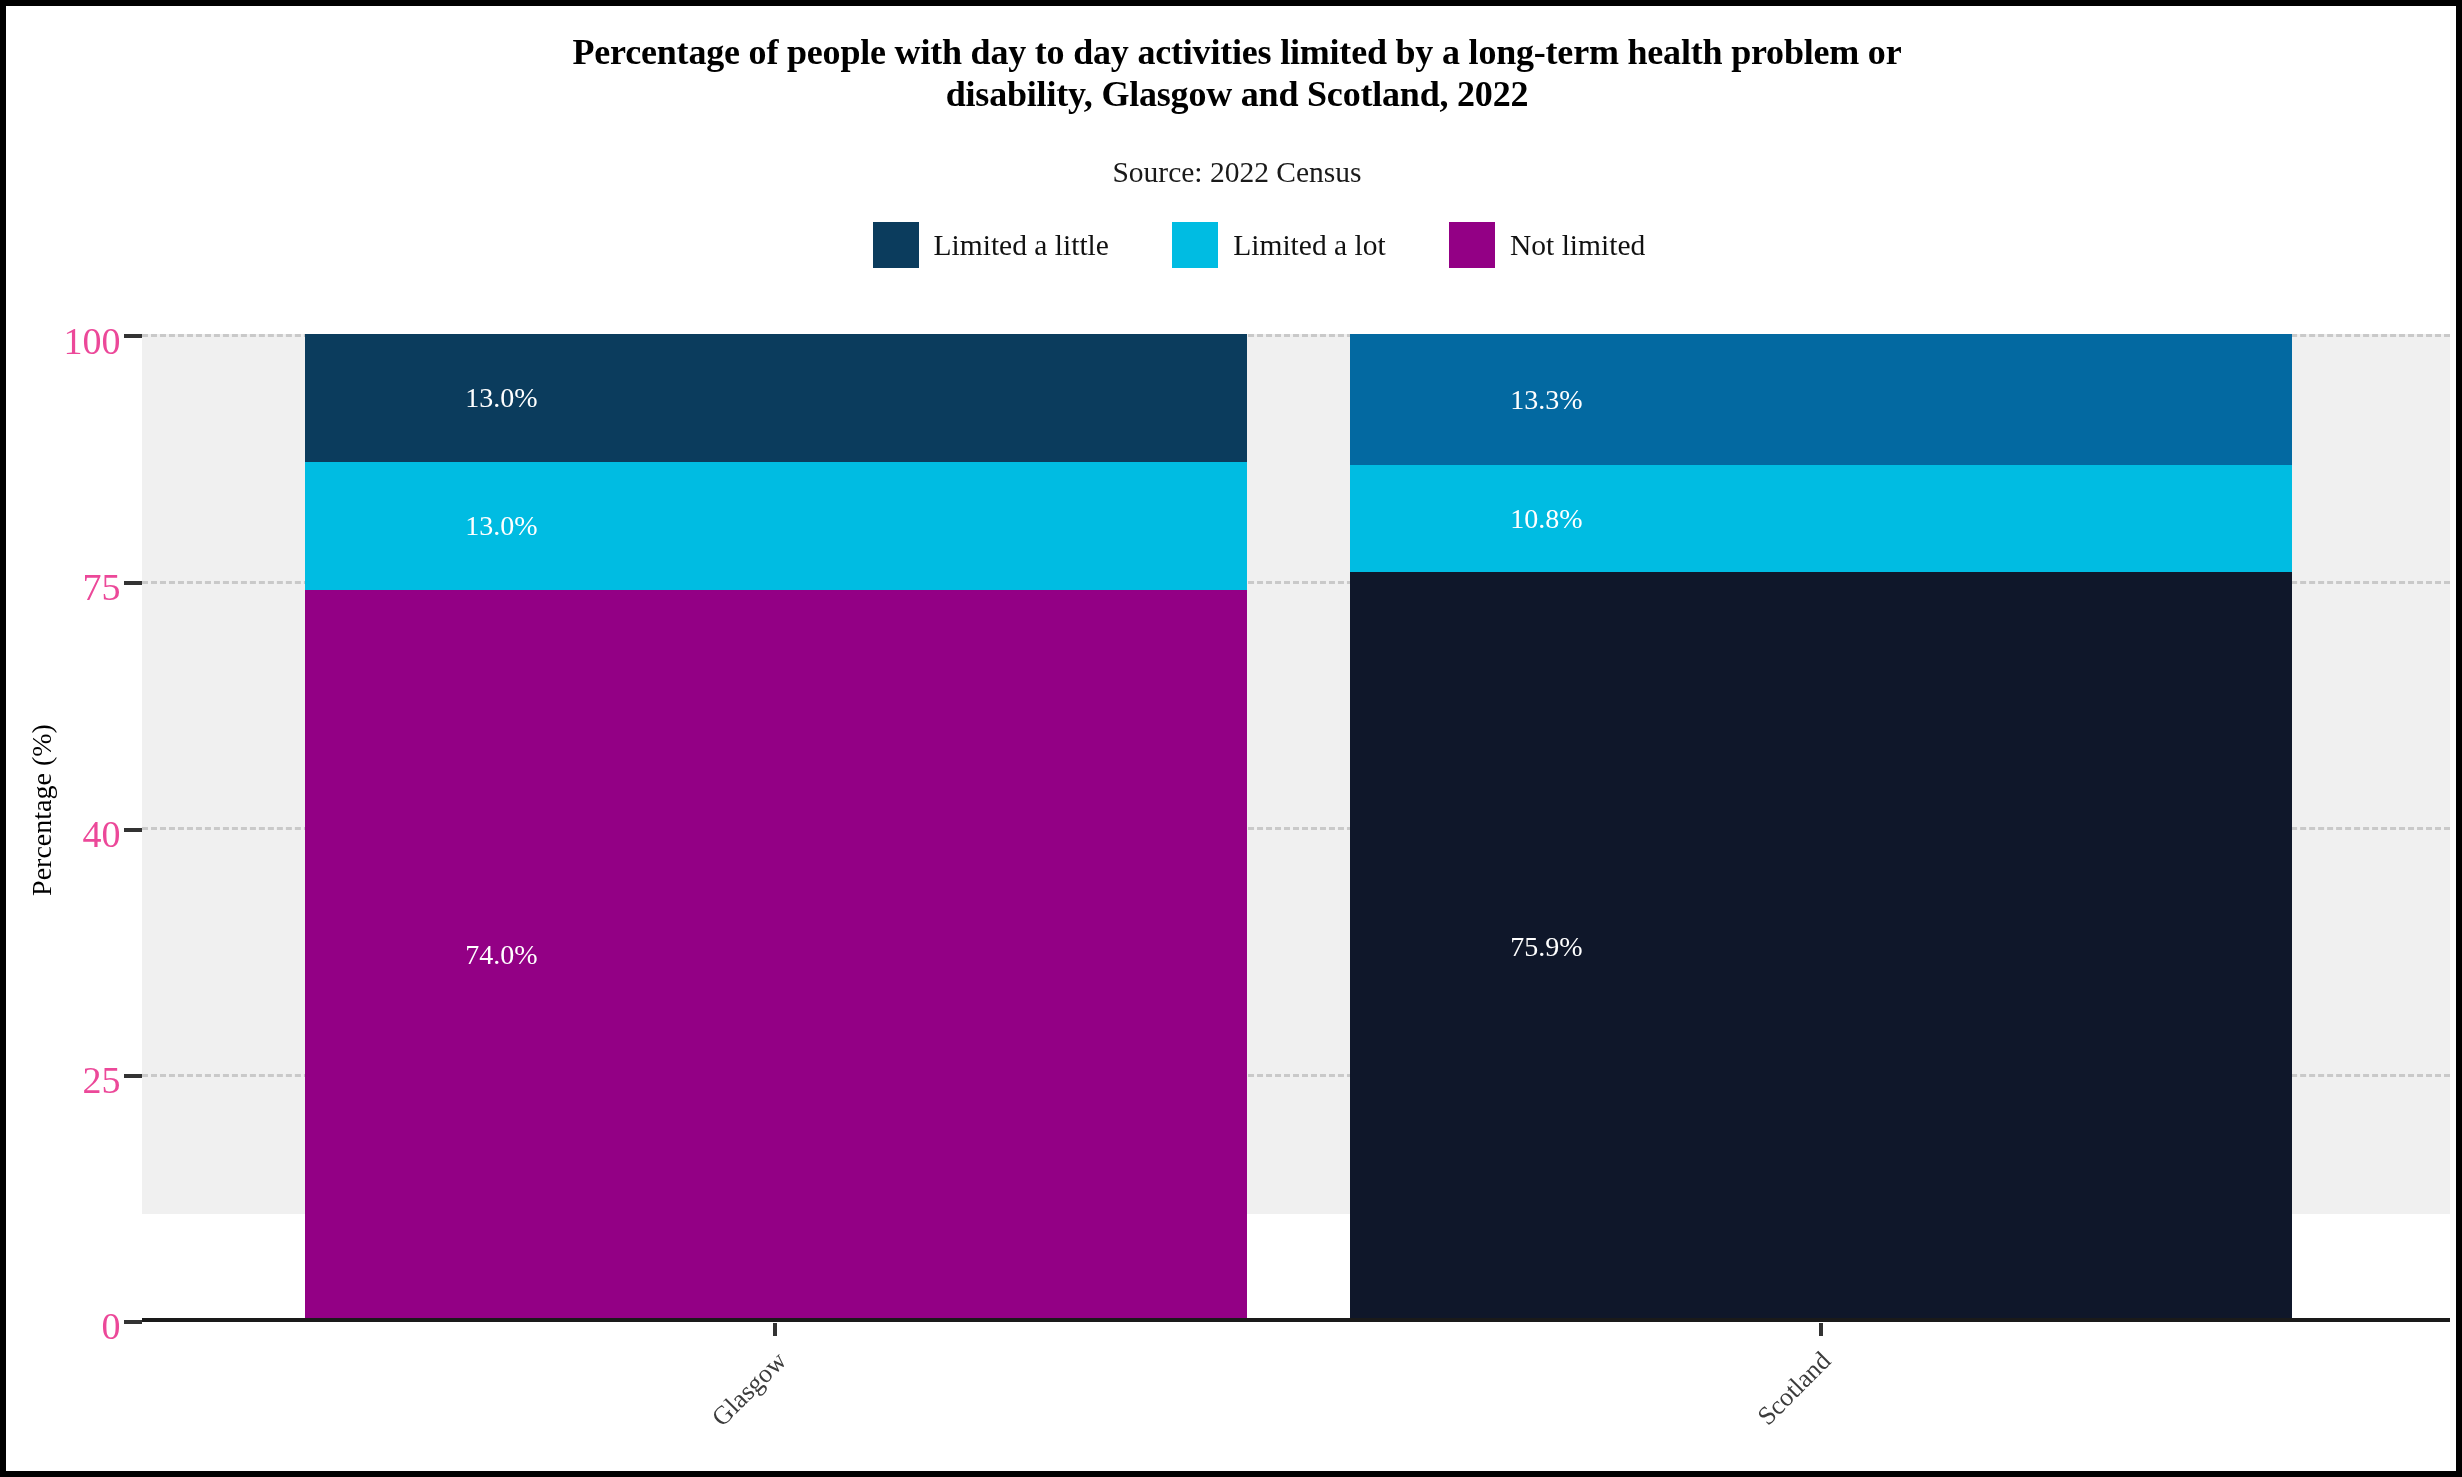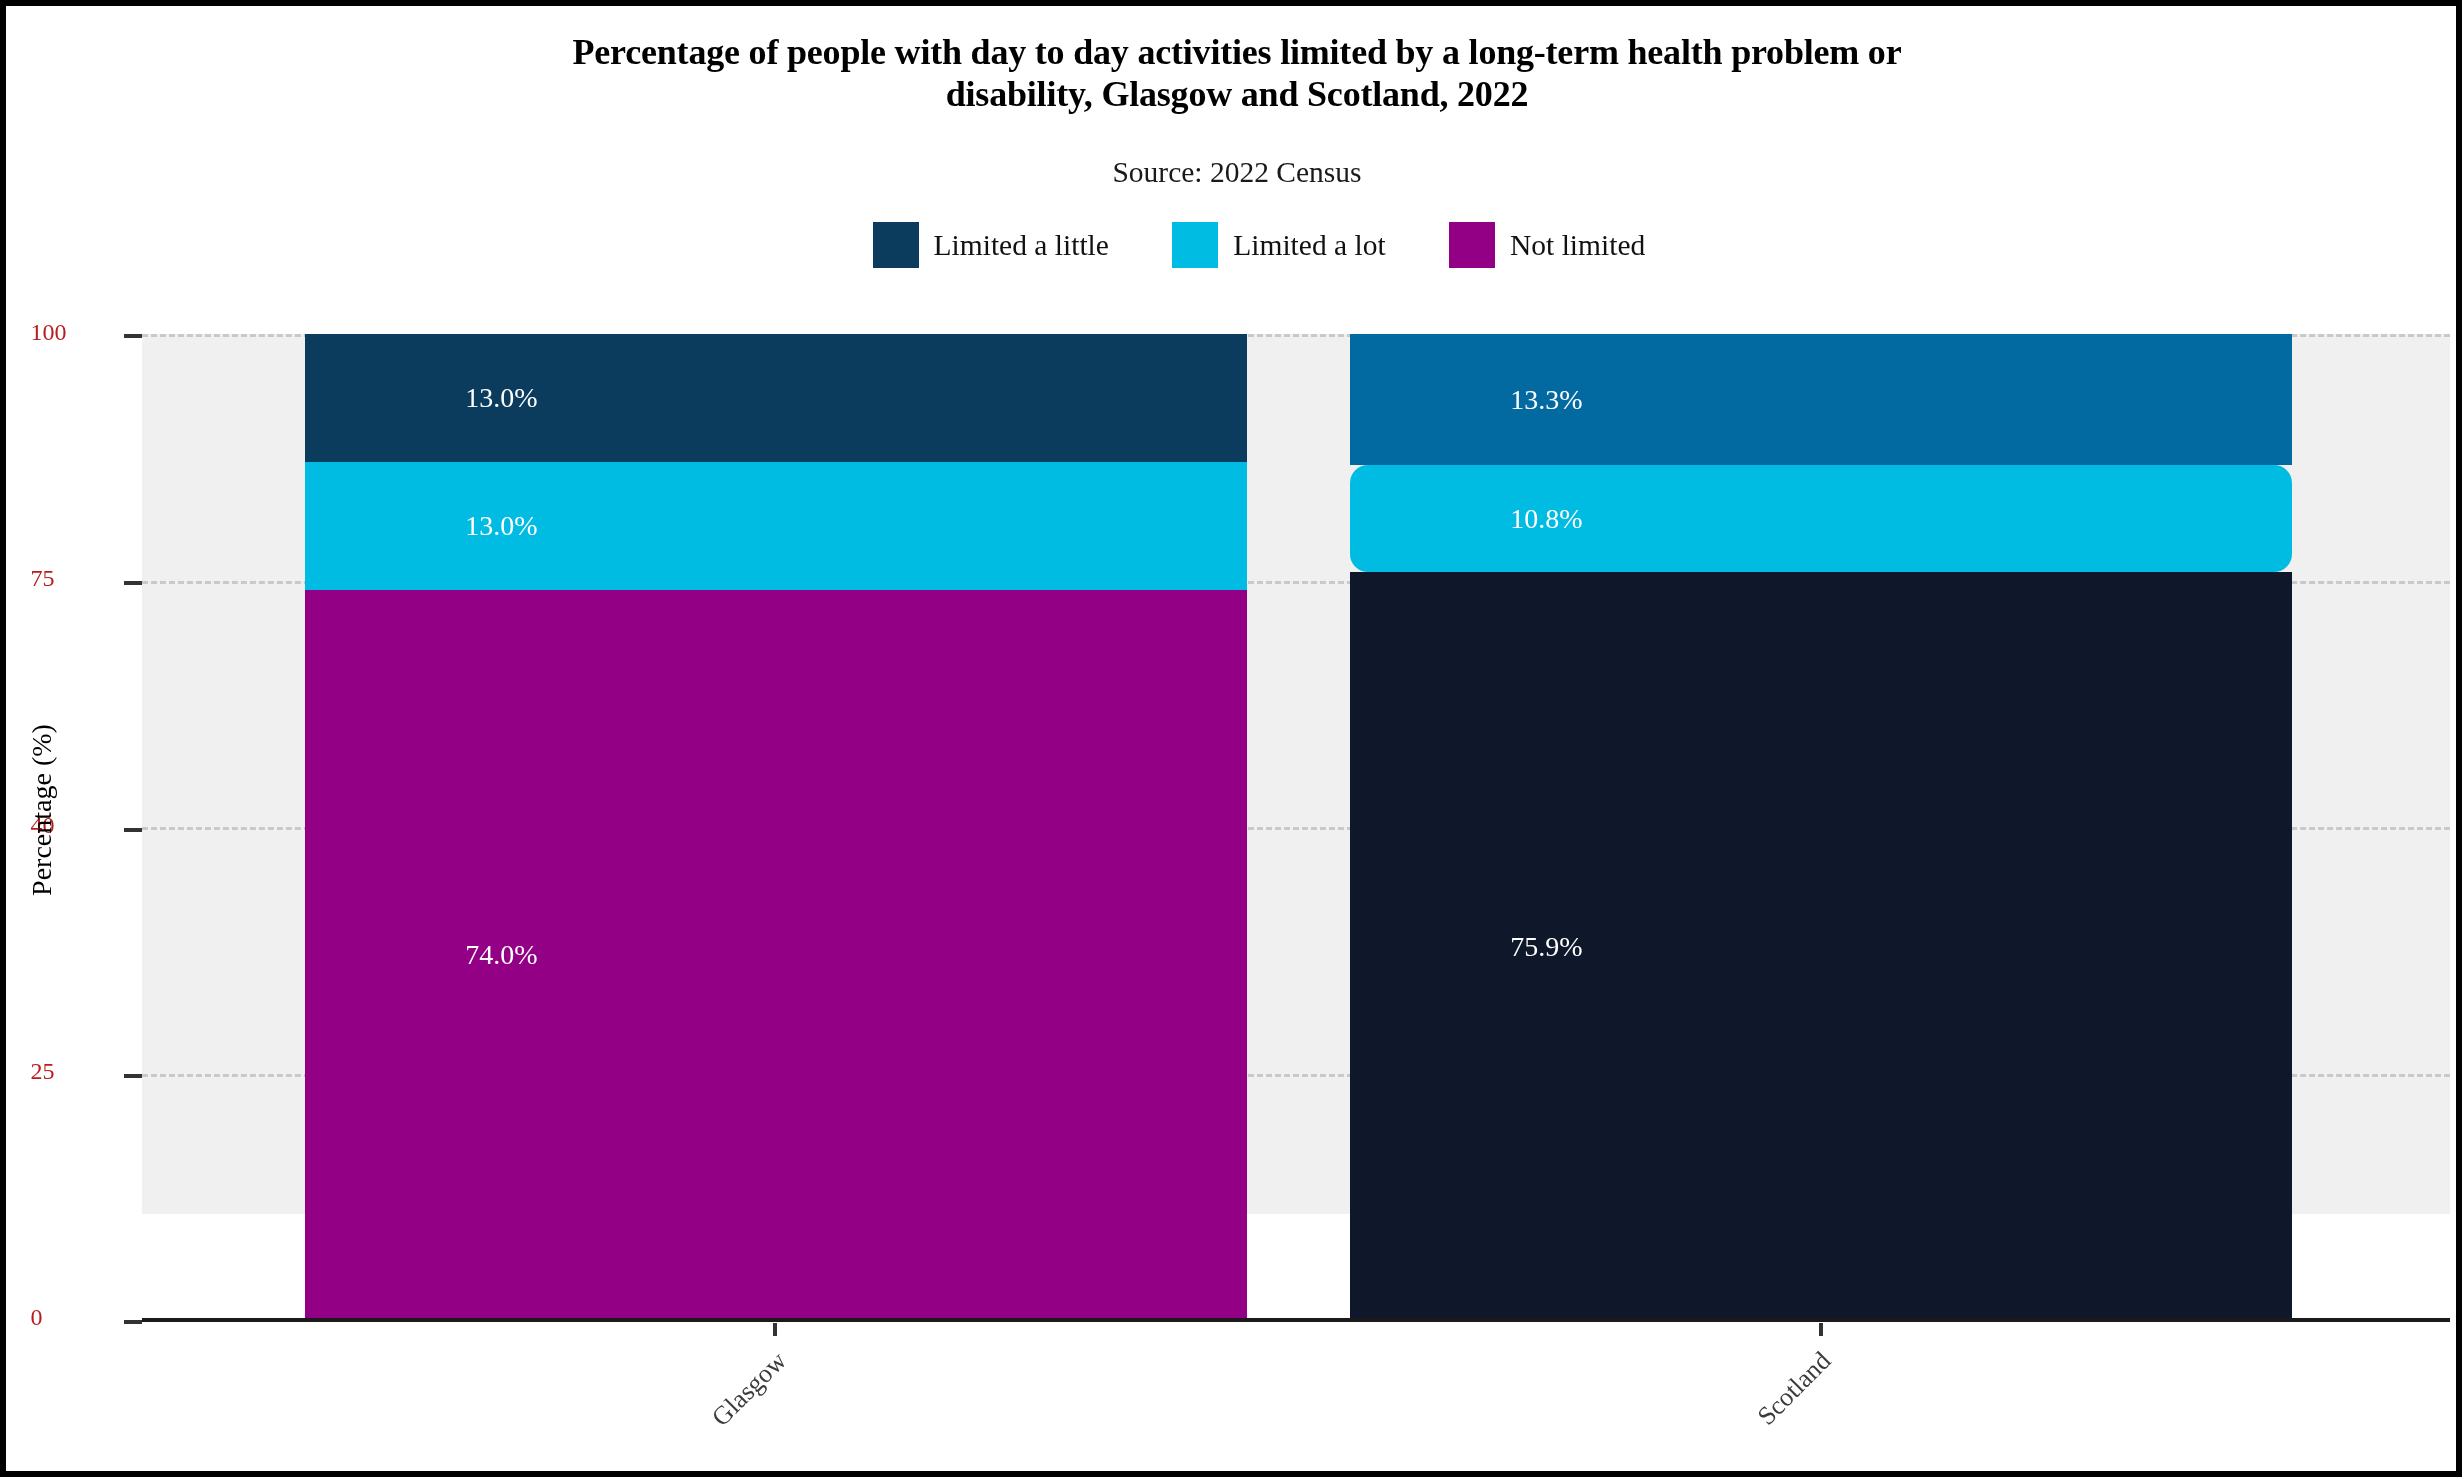--- a/index.html
+++ b/index.html
@@ -95,23 +95,23 @@
     top: 1312px;
     width: 2308px;
     height: 4.1px;
     background: #1a1a1a;
   }
 
   
   .ytick-label {
     position: absolute;
     right: 2346px;   
-    font-size: 24px;
-    color: #b91c1c;
-    text-align: left;
+    font-size: 38px;
+    color: #ec4899;
+    text-align: right;
     width: 90px;
   }
   .ytick-mark {
     position: absolute;
     width: 18px;
     height: 4.1px;
     background: #333333;
   }
   #ylabel {
     position: absolute;
@@ -196,21 +196,21 @@
       </div>
       <div class="bar-segment" style="left:163px; width:942px; top:256px; height:730px; background:#930085;">
         <span class="bar-value">74.0%</span>
       </div>
     </div>
 
     <div>
       <div class="bar-segment" style="left:1208px; width:942px; top:0px; height:131px; background:#0369a1;">
         <span class="bar-value">13.3%</span>
       </div>
-      <div class="bar-segment" style="left:1208px; width:942px; top:131px; height:107px; background:#00bce2;border-radius:18px;">
+      <div class="bar-segment" style="left:1208px; width:942px; top:131px; height:107px; background:#00bce2;">
         <span class="bar-value">10.8%</span>
       </div>
       <div class="bar-segment" style="left:1208px; width:942px; top:238px; height:749px; background:#0f172a;">
         <span class="bar-value">75.9%</span>
       </div>
     </div>
   </div>
 
   <div id="axis-baseline"></div>
 

